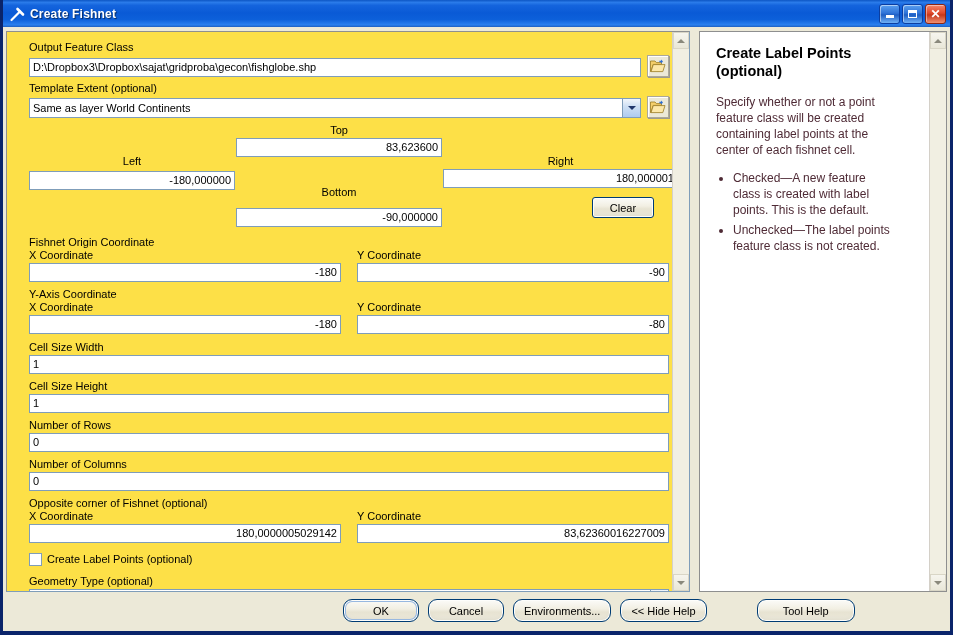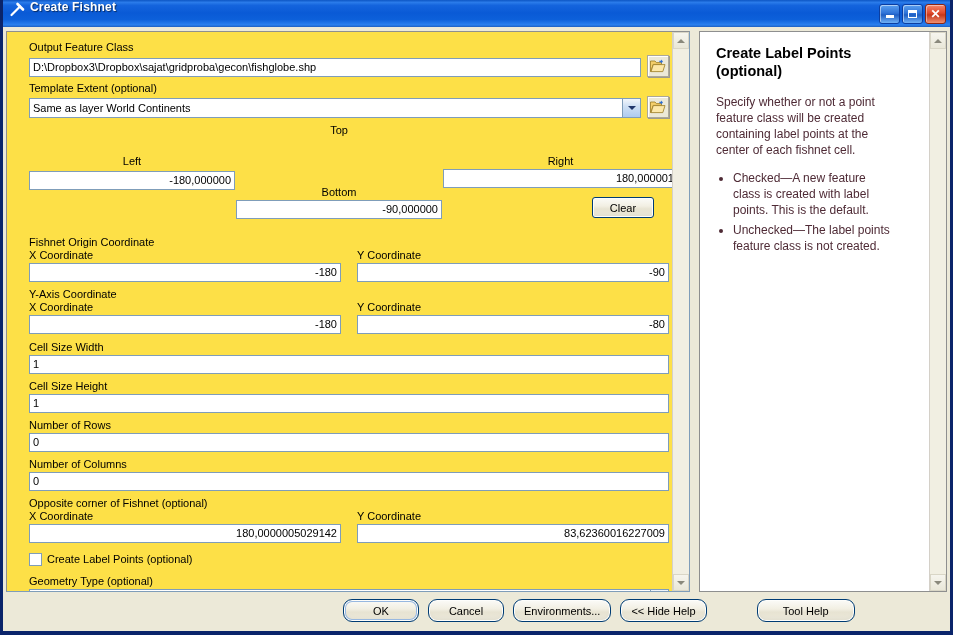--- a/index.html
+++ b/index.html
@@ -26,20 +26,21 @@
     overflow: hidden;
   }
 
   
   .titlebar {
     height: 27px;
     background: linear-gradient(to bottom,
         #0d56c4 0%, #2a7bea 9%, #1464dd 20%,
         #0a5ad6 48%, #0d60da 72%, #2a80ef 92%, #1d5fc0 100%);
     display: flex;
+    align-items: center;
     padding: 0 2px 0 5px;
     box-sizing: border-box;
     position: relative;
   }
   .titlebar-icon {
     width: 18px;
     height: 18px;
     margin-right: 4px;
     flex: 0 0 auto;
     position: relative;
@@ -393,29 +394,30 @@
             <svg width="16" height="14" viewBox="0 0 16 14">
               <path d="M0.5 12.5 L0.5 2 L5 2 L6.4 3.6 L11.5 3.6 L11.5 5.4 L3.2 5.4 L0.9 12.5 Z" fill="#f5cf6b" stroke="#9a7b1f" stroke-width="0.8"></path>
               <path d="M3.3 5.6 L15 5.6 L12.8 12.6 L1 12.6 Z" fill="#fde8a8" stroke="#9a7b1f" stroke-width="0.8"></path>
               <path d="M11 0.5 L13 2.5 L11 4.5 L11 3.2 L9.4 3.2 L9.4 1.8 L11 1.8 Z" fill="#2f6fd0"></path>
             </svg>
           </div>
         </div>
 
         <div class="extent">
           <div class="ext-lbl" style="left:207px; width:206px; top:0;">Top</div>
+          <div class="ext-box tbox right" style="left:207px; width:206px; top:14px;">83,623600</div>
 
           <div class="ext-lbl" style="left:0px; width:206px; top:31px;">Left</div>
           <div class="ext-box tbox right" style="left:0px; width:206px; top:47px;">-180,000000</div>
 
           <div class="ext-lbl" style="left:414px; width:235px; top:31px;">Right</div>
           <div class="ext-box tbox right" style="left:414px; width:235px; top:45px;">180,000001</div>
 
           <div class="ext-lbl" style="left:207px; width:206px; top:62px;">Bottom</div>
-          <div class="ext-box tbox right" style="left:207px; width:206px; top:76px;">-90,000000</div>
+          <div class="ext-box tbox right" style="left:207px; width:206px; top:84px;">-90,000000</div>
 
           <div class="ext-box" style="left:563px; top:73px;">
             <span class="btn">Clear</span>
           </div>
         </div>
 
         <div class="sect-lbl">Fishnet Origin Coordinate</div>
         <div class="two-col">
           <div>
             <div class="lbl">X Coordinate</div>

